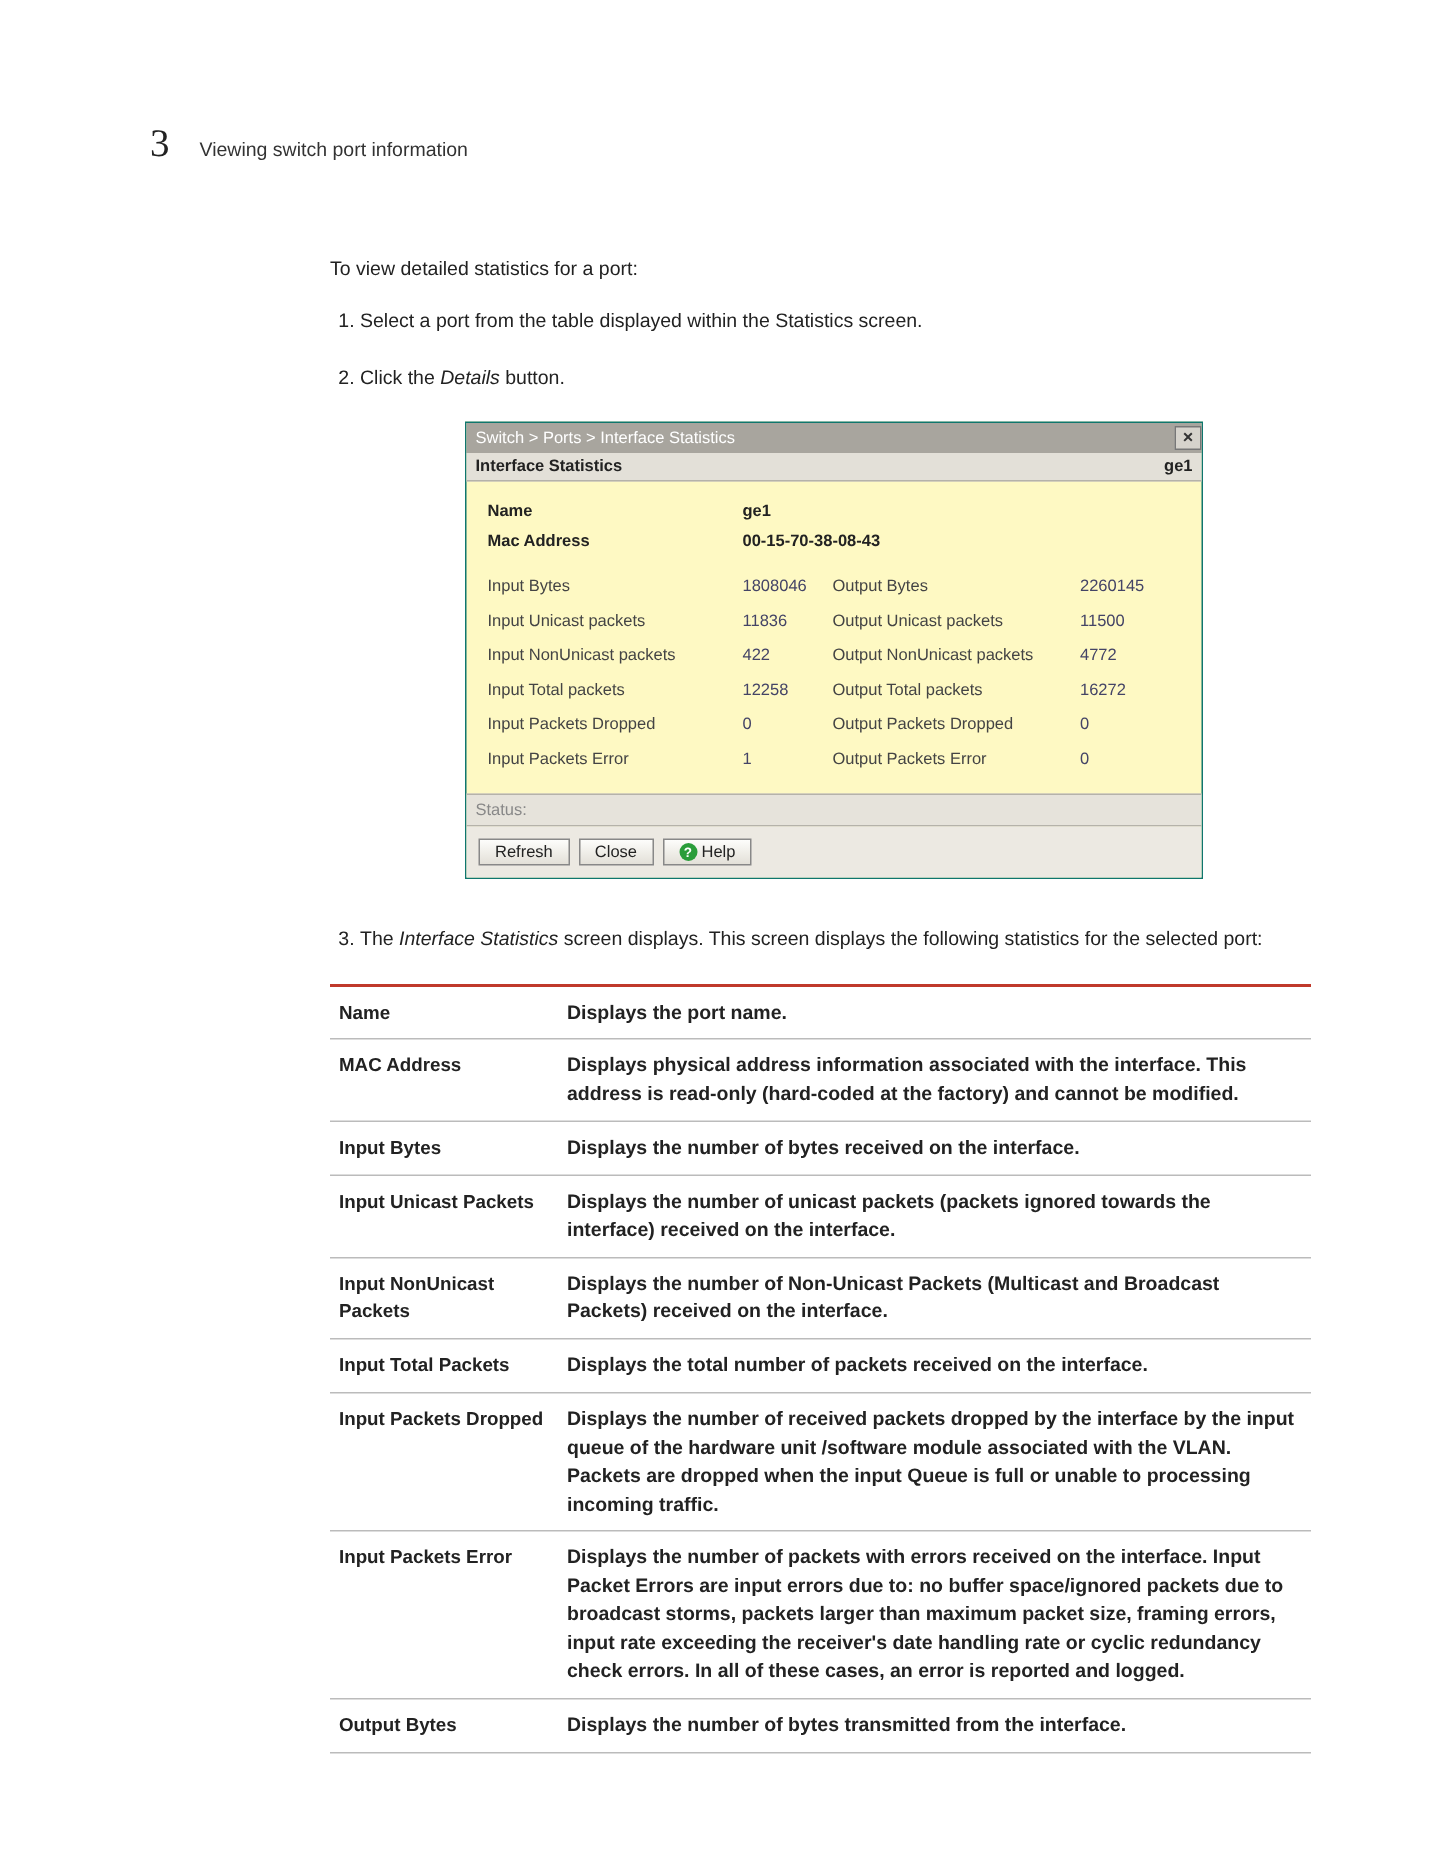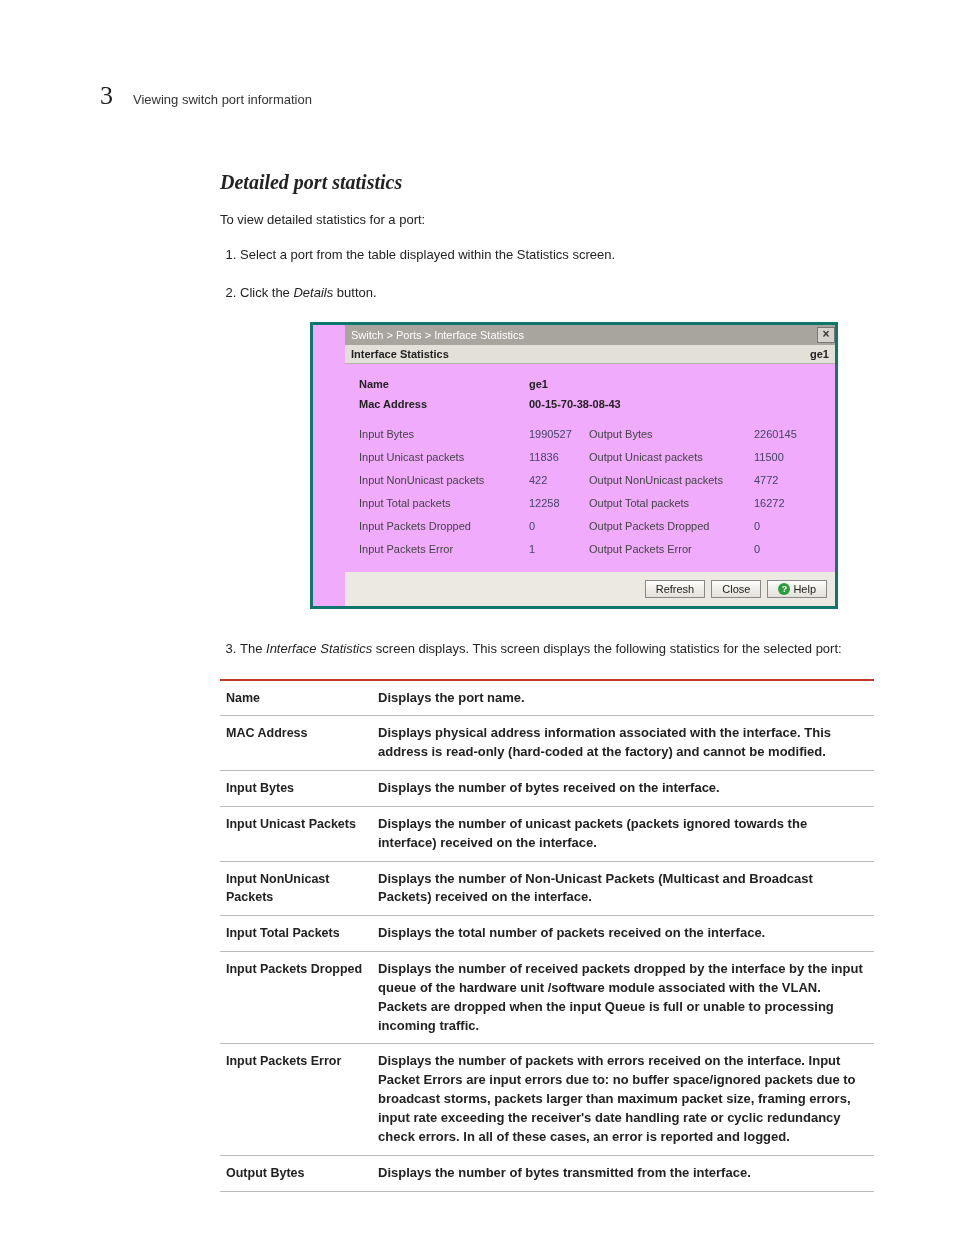--- a/index.html
+++ b/index.html
@@ -48,25 +48,24 @@
     margin-bottom: 12px;
     line-height: 1.5;
     margin-top: 18px;
   }
   .italic { font-style: italic; text-align: right; }
 
   
   .dialog {
     margin: 20px 0 30px 90px;
     width: 490px;
-    border: 3px solid #0f766e;
-    background: #f0abfc;
+    border: 1px solid #0f766e;
+    background: #fef9c3;
     font-size: 11px;
     color: #333;
-    padding-left: 32px;
   }
   .dialog-titlebar {
     background: #a8a59e;
     color: #fff;
     display: flex;
     align-items: center;
     padding: 2px 0 2px 6px;
     font-size: 11px;
   }
   .dialog-titlebar-text { flex: 1; }
@@ -122,21 +121,21 @@
   .dialog-status {
     border-top: 1px solid #b5b2aa;
     border-bottom: 1px solid #b5b2aa;
     padding: 4px 6px;
     color: #888;
     font-size: 11px;
     background: #e6e3db;
   }
   .dialog-buttons {
     display: flex;
-    justify-content: flex-end;
+    justify-content: flex-start;
     gap: 6px;
     padding: 8px;
     background: #ece9e2;
   }
   .dlg-btn {
     border: 1px solid #888;
     background: linear-gradient(#fdfdfb, #e3e0d8);
     padding: 2px 10px;
     font-size: 11px;
     color: #222;
@@ -181,21 +180,20 @@
 </style>
 </head>
 <body>
 
 <div class="page-header">
   <span class="page-number">3</span>
   <span class="page-header-text">Viewing switch port information</span>
 </div>
 
 <div class="content">
-  <h2 class="section-title">Detailed port statistics</h2>
   <p class="intro-text">To view detailed statistics for a port:</p>
   <ol class="steps">
     <li>Select a port from the table displayed within the Statistics screen.</li>
     <li>
       <span>Click the </span><span class="italic">Details</span><span> button.</span>
     </li>
   </ol>
 
   <div class="dialog">
     <div class="dialog-titlebar">
@@ -212,21 +210,21 @@
         <span class="summary-value">ge1</span>
       </div>
       <div class="summary-row">
         <span class="summary-label">Mac Address</span>
         <span class="summary-value">00-15-70-38-08-43</span>
       </div>
 
       <div class="stats-grid">
         <div class="stats-row">
           <span class="l1">Input Bytes</span>
-          <span class="v1">1990527</span>
+          <span class="v1">1808046</span>
           <span class="l2">Output Bytes</span>
           <span class="v2">2260145</span>
         </div>
         <div class="stats-row">
           <span class="l1">Input Unicast packets</span>
           <span class="v1">11836</span>
           <span class="l2">Output Unicast packets</span>
           <span class="v2">11500</span>
         </div>
         <div class="stats-row">
@@ -248,20 +246,21 @@
           <span class="v2">0</span>
         </div>
         <div class="stats-row">
           <span class="l1">Input Packets Error</span>
           <span class="v1">1</span>
           <span class="l2">Output Packets Error</span>
           <span class="v2">0</span>
         </div>
       </div>
     </div>
+    <div class="dialog-status">Status:</div>
     <div class="dialog-buttons">
       <span class="dlg-btn">Refresh</span>
       <span class="dlg-btn">Close</span>
       <span class="dlg-btn">
         <span class="help-icon">?</span>
         <span>Help</span>
       </span>
     </div>
   </div>
 

